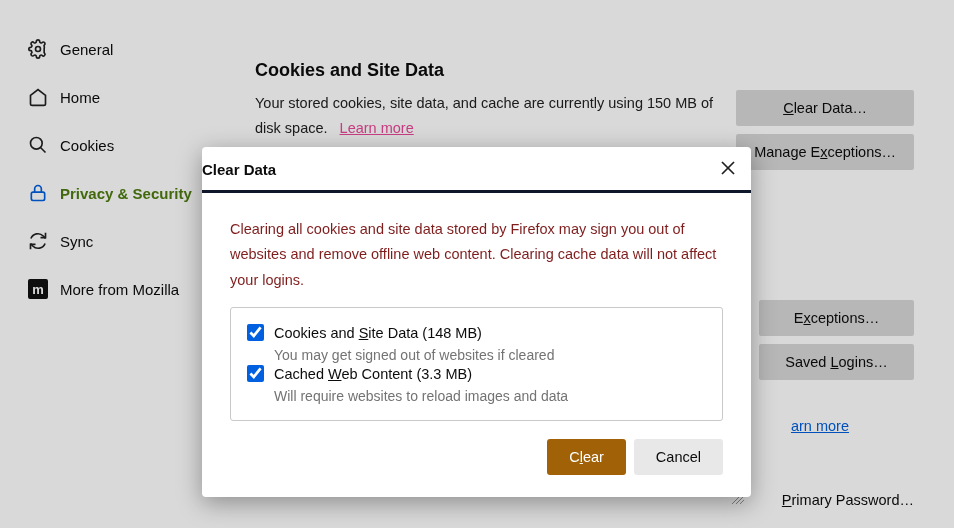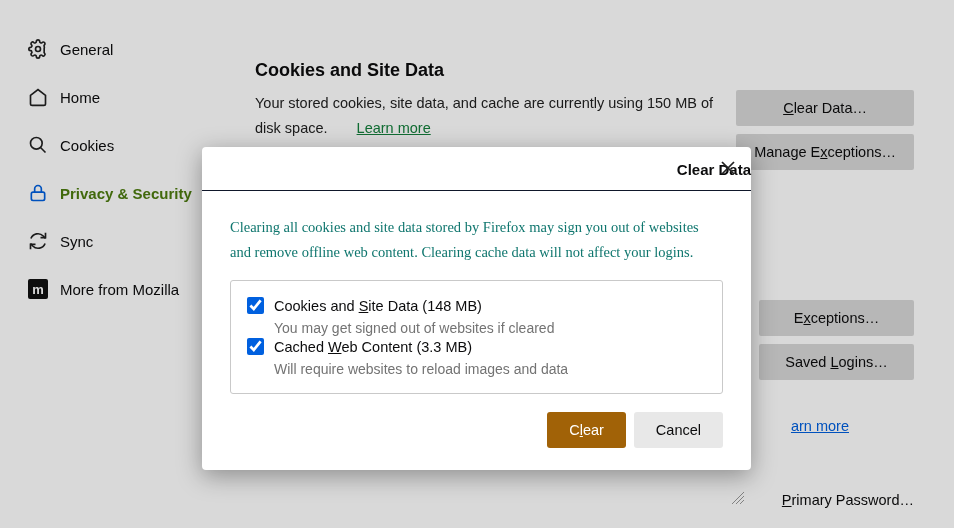--- a/index.html
+++ b/index.html
@@ -13,35 +13,35 @@
     
     .sidebar { width:215px; padding-top:25px; }
     .nav-item { display:flex; align-items:center; gap:12px; padding:12px 0 12px:28px; padding-left:28px; height:48px; cursor:pointer; font-size:15px; color:#0c0c0d; }
     .nav-item.active { color:#4d7c0f;font-weight:bold; }
     .nav-icon { width:20px; height:20px; display:flex; align-items:center; justify-content:center; }
 
     
     .main { flex:1; padding:60px 40px 30px 40px; position:relative; }
     .section-title { font-size:18px; font-weight:bold; margin-bottom:10px; }
     .section-desc { font-size:14.5px; color:#222; line-height:1.7; max-width:480px; }
-    .learn-link { color:#15803d; text-decoration:underline; padding-left:8px;margin-left:17px; }
+    .learn-link { color:#ec4899; text-decoration:underline; padding-left:8px; }
 
     .side-buttons { position:absolute; right:40px; top:90px; display:flex; flex-direction:column; gap:8px; }
     .side-buttons2 { position:absolute; right:40px; top:300px; display:flex; flex-direction:column; gap:8px; }
     .btn-gray { background:#d8d8d8; border:none; padding:10px 18px; font-size:14.5px; text-align:center; min-width:155px; cursor:pointer; border-radius:2px; color:#0c0c0d; }
 
     .learn2 { position:absolute; right:105px; top:418px; color:#0060df; text-decoration:underline; font-size:14.5px; }
     .primary-pw { position:absolute; right:40px; top:492px; font-size:14.5px; }
     .resize-grip { position:absolute; right:210px; top:490px; width:14px; height:14px; }
 
     
     .dialog { position:absolute; left:202px; top:147px; width:549px; background:#fff; border-radius:4px; box-shadow:0 6px 24px rgba(0,0,0,0.35); z-index:10; }
-    .dialog-header { position:relative; text-align:right; padding:14px 0 12px 0; border-bottom:1px solid #0f172a; font-size:15px; font-weight:600; }
+    .dialog-header { position:relative; text-align:left; padding:14px 0 12px 0; border-bottom:3px solid #0f172a; font-size:15px; font-weight:600; }
     .close-x { position:absolute; right:14px; top:12px; cursor:pointer; width:18px; height:18px; display:flex; align-items:center; justify-content:center; font-size:18px; color:#222; }
-    .dialog-body { padding:24px 32px 14px 28px; font-size:14.5px; line-height:1.75; color:#0f766e;font-family:Liberation Serif, serif; }
+    .dialog-body { padding:24px 32px 14px 28px; font-size:14.5px; line-height:1.75; color:#7f1d1d; }
     .options-box { margin:0 28px 12px 28px; border:1px solid #c9c9c9; border-radius:3px; padding:14px 16px 16px 16px; }
     .opt { display:flex; align-items:flex-end; gap:10px; margin-bottom:6px; }
     .chk { width:17px; height:17px; accent-color:#0060df; margin-top:2px; flex-shrink:0; }
     .opt-lbl { font-size:14.5px; }
     .opt-desc { font-size:14px; color:#737373; padding-left:27px; margin-top:2px; }
     .dialog-footer { display:flex; justify-content:flex-end; gap:8px; padding:6px 28px 22px 28px; }
     .btn-primary { background:#a16207; color:#fff; border:none; padding:10px 22px; font-size:14.5px; border-radius:3px; cursor:pointer; }
     .btn-sec { background:#e8e8e8; color:#0c0c0d; border:none; padding:10px 22px; font-size:14.5px; border-radius:3px; cursor:pointer; }
 
     .u { text-decoration:underline; }

